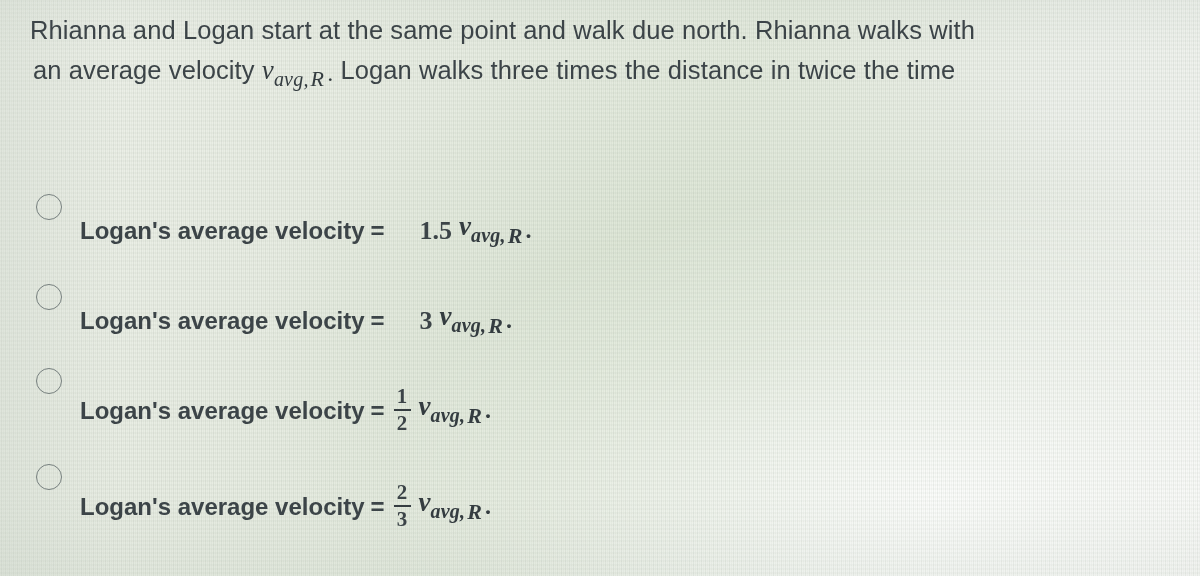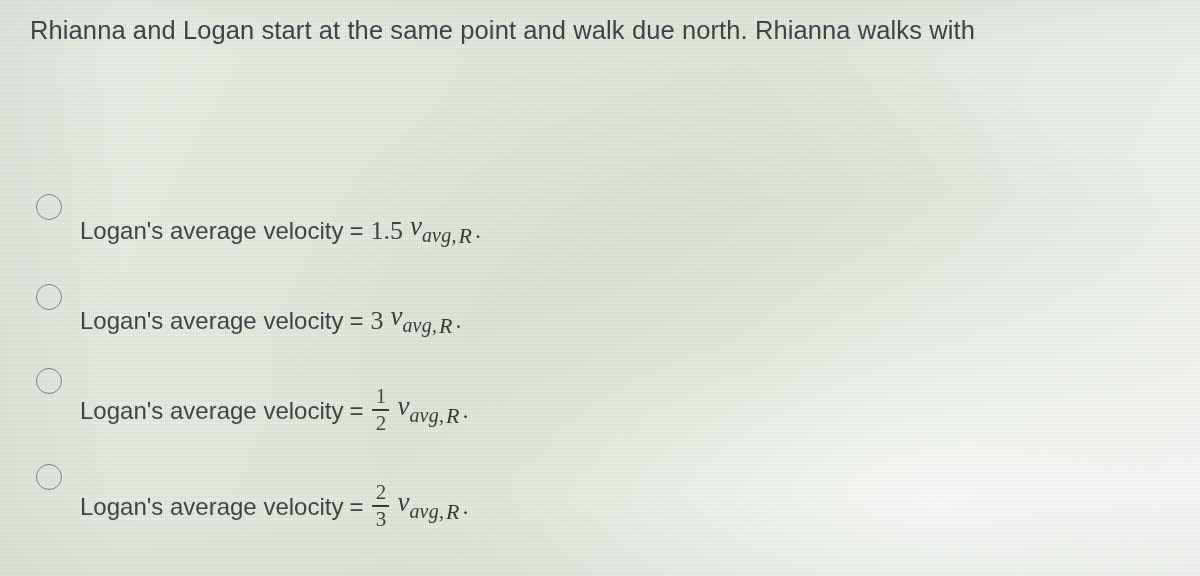--- a/index.html
+++ b/index.html
@@ -125,20 +125,21 @@
     font-size: 25.5px;
     padding-left: 5px;
   }
 
   
   #options {
     position: absolute;
     left: 0;
     top: 186px;
     width: 1200px;
+    font-weight: bold;
   }
   .option {
     position: relative;
     height: 90px;
     display: flex;
     align-items: center;
   }
   .radio {
     position: absolute;
     left: 36px;
@@ -159,20 +160,21 @@
     color: #3c4448;
     white-space: nowrap;
   }
   .opt-label { padding-right: 0px; }
   .eq { padding: 0 7px 0 6px; }
   .coef {
     font-family: "Liberation Serif", "DejaVu Serif", serif;
     font-style: normal;
     font-size: 26px;
     padding-right: 7px;
+    margin-left: 28px;
   }
 
   
   .frac {
     display: inline-flex;
     flex-direction: column;
     align-items: center;
     justify-content: center;
     font-family: "Liberation Serif", "DejaVu Serif", serif;
     font-style: normal;
@@ -210,20 +212,25 @@
 <div id="screen">
 
   <div id="content">
 
     <div id="prompt">
 
       <div class="pline l1">
         <span>Rhianna and Logan start at the same point and walk due north. Rhianna walks with</span>
       </div>
 
+      <div class="pline l2">
+        <span>an average velocity</span>
+        <span class="math"><span class="var">v</span><span class="sub">avg,</span><span class="rsub">R</span><span class="period">.</span></span>
+        <span>Logan walks three times the distance in twice the time</span>
+      </div>
 
 
     </div>
 
     <div id="options">
 
       <div class="option o1">
         <span class="radio"></span>
         <span class="opt-body">
           <span class="opt-label">Logan's average velocity</span>

